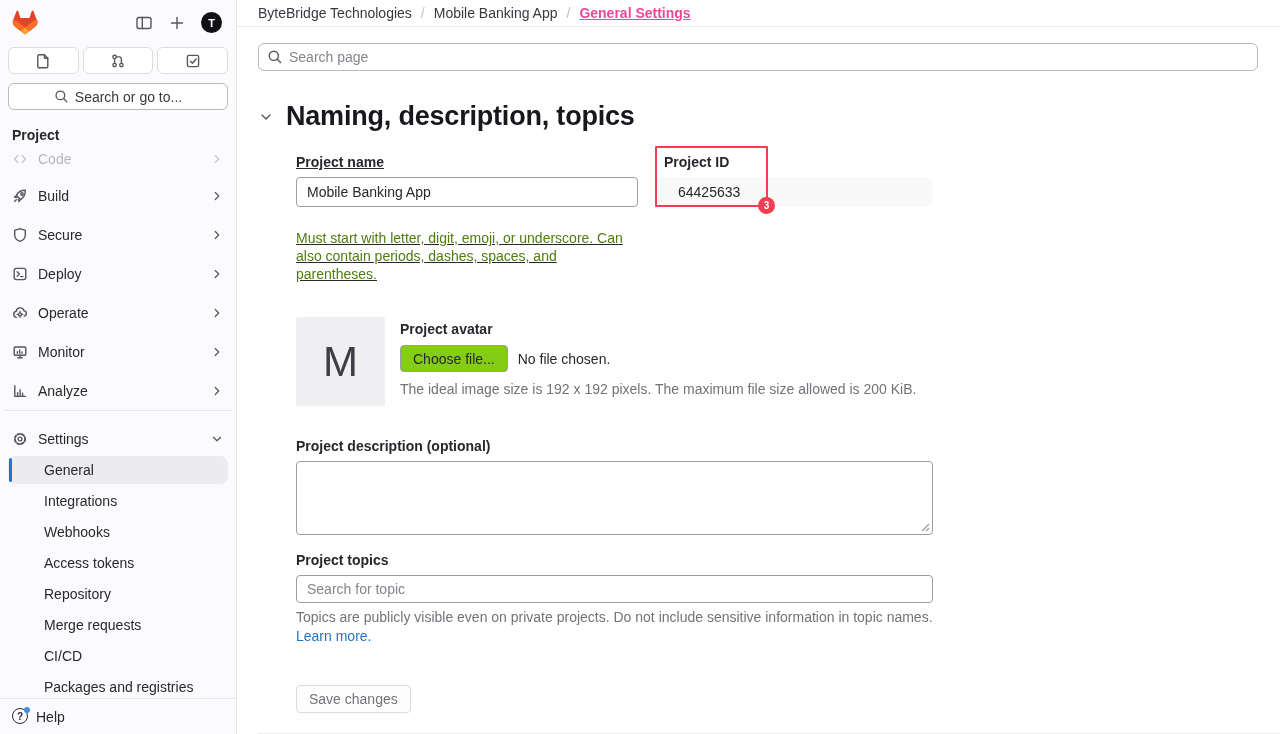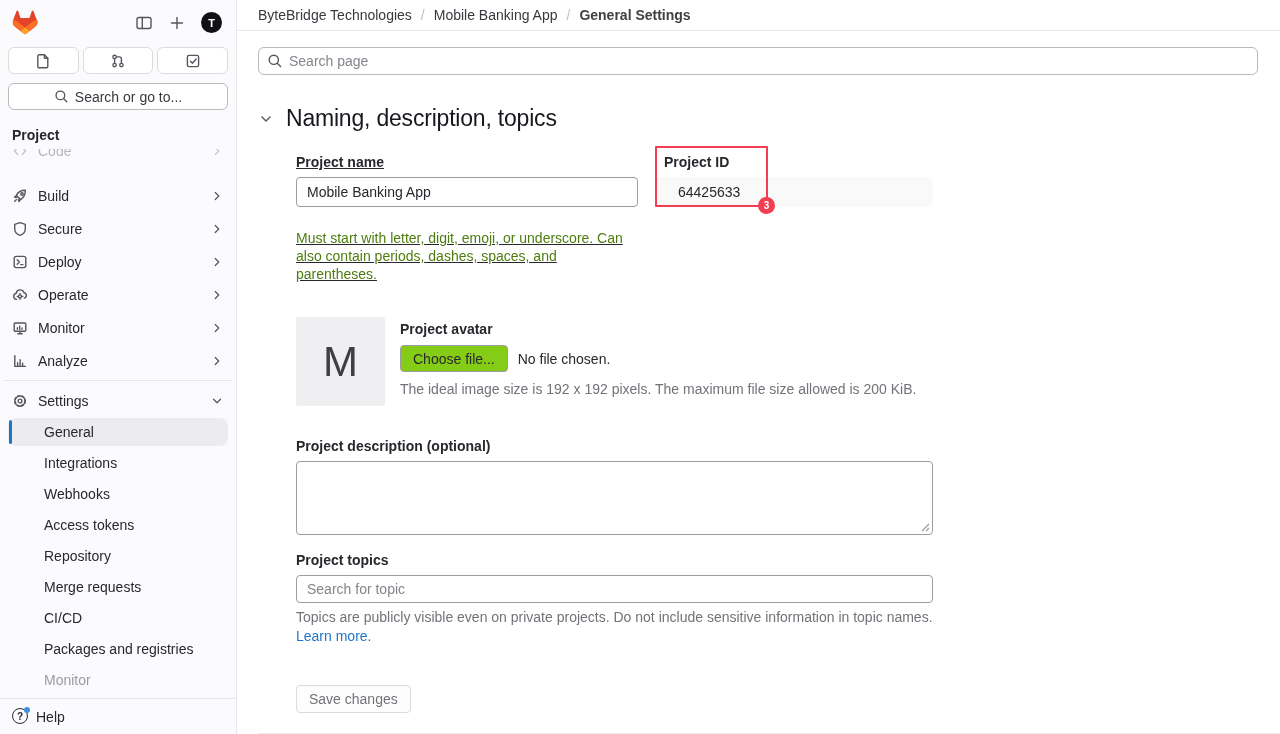--- a/index.html
+++ b/index.html
@@ -27,21 +27,21 @@
     flex:1; height:27px; background:#fff; border:1px solid #dcdcde; border-radius:6px;
     display:flex; align-items:center; justify-content:center; cursor:pointer;
   }
   .sb-search {
     margin:9px 8px 0 8px; height:27px; border:1px solid #b9b9be; border-radius:6px; background:#fff;
     display:flex; align-items:center; justify-content:center; gap:6px; color:#3a383f; cursor:pointer;
   }
   .sb-section-title { padding:17px 12px 6px 12px; font-weight:700; font-size:14px; color:#28272d; }
   .sb-nav { flex:1; padding:0 4px; overflow:hidden; }
   .sb-row {
-    height:31px; margin:0 0 2px 0; padding:0 8px; border-radius:8px;
+    height:31px; margin:8px 0 2px 0; padding:0 8px; border-radius:8px;
     display:flex; align-items:center; gap:10px; cursor:pointer;
   }
   .sb-row .lbl { flex:1; color:#28272d; }
   .sb-row .chev { color:#737278; }
   .sb-clip { height:15px; overflow:hidden; margin-bottom:16px; opacity:.32; }
   .sb-clip .sb-row { transform:translateY(-14px); }
   .settings-group { border-top:1px solid #e7e7ea; margin-top:4px; padding-top:4px; }
   .sb-child {
     height:28px; margin:0 4px 3px 4px; padding:0 8px 0 36px; border-radius:8px;
     display:flex; align-items:center; color:#28272d; cursor:pointer; position:relative;
@@ -59,33 +59,33 @@
     display:flex; align-items:center; justify-content:center; font-size:10px; font-weight:700; color:#28272d;
   }
   .help-badge .qcirc::before { content:"?"; }
   .help-badge .dot { position:absolute; right:-1px; top:-1px; width:6px; height:6px; border-radius:50%; background:#428fdc; }
 
   
   .main { flex:1; display:flex; flex-direction:column; }
   .crumb-bar { height:44px; border-bottom:1px solid #eaeaec; display:flex; align-items:center; padding:0 21px; gap:9px; font-size:14px; }
   .crumb { color:#3a383f; cursor:pointer; }
   .crumb-sep { color:#bfbfc3; }
-  .crumb.current { font-weight:700; color:#404040; cursor:default; }
+  .crumb.current { font-weight:700; color:#ec4899; cursor:default;text-decoration:underline; }
 
   .content { padding:16px 22px 0 21px; position:relative; }
   .page-search { position:relative; }
   .page-search input {
     width:100%; height:28px; border:1px solid #b9b9be; border-radius:6px; padding:0 10px 0 30px;
     font:inherit; color:#28272d; background:#fff; outline:none;
   }
   .page-search input::placeholder { color:#85848b; }
   .page-search .mag { position:absolute; left:9px; top:6px; }
 
   .section-head { margin-top:30px; display:flex; align-items:center; gap:12px; }
-  .section-head h1 { font-size:23px; font-weight:400; color:#18171d; letter-spacing:-.2px;text-align:center; }
+  .section-head h1 { font-size:27px; font-weight:700; color:#18171d; letter-spacing:-.2px;text-align:center; }
   .section-sub { margin:7px 0 0 38px; color:#57565e; }
   a.blue { color:#1f75cb; text-decoration:none; cursor:pointer; }
 
   .form { margin-left:38px; width:637px; }
   .fld-label { font-weight:700; line-height:19px; margin-bottom:5px; display:block; color:#28272d; }
   .help-txt { color:#4d7c0f; line-height:18px; margin-top:22px; }
 
   .row-1 { margin-top:21px; display:flex; }
   .col-name { width:342px;text-decoration:underline; }
   .col-name input {

